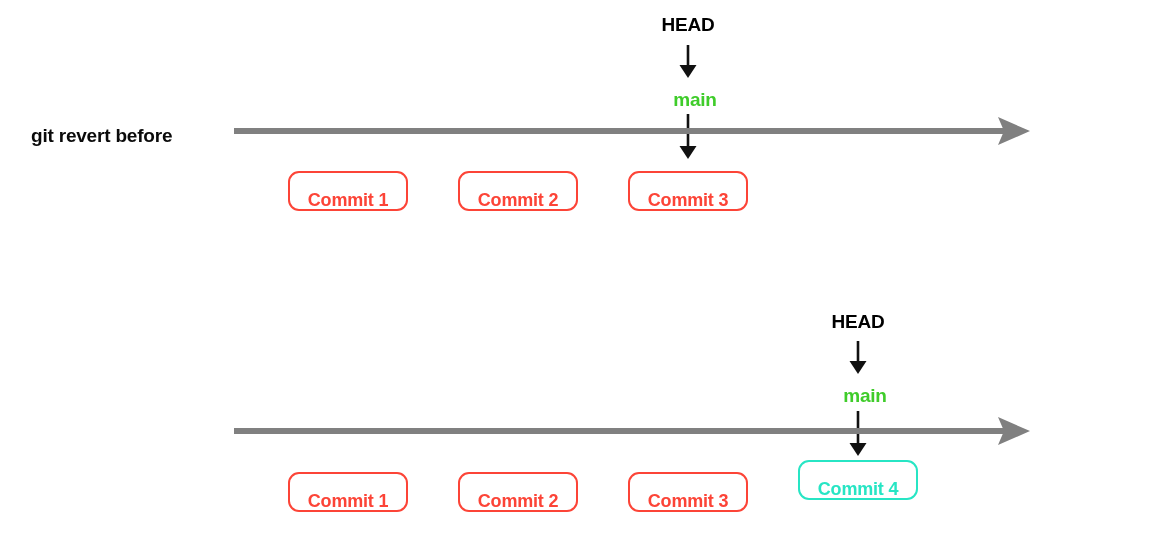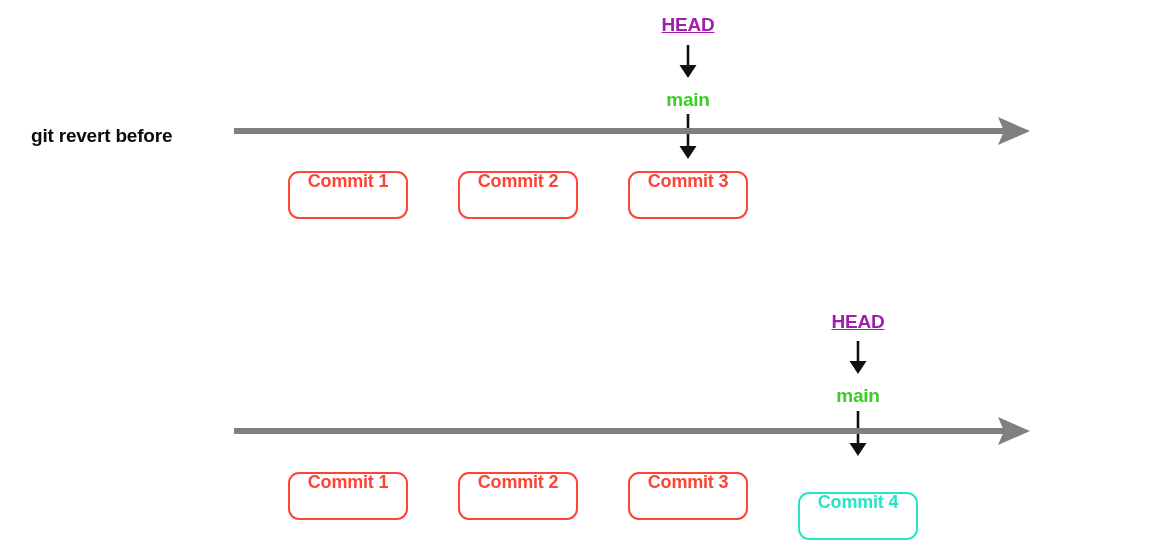--- a/index.html
+++ b/index.html
@@ -44,38 +44,38 @@
 
   
   .marker-label {
     position: absolute;
     font-size: 19px;
     font-weight: 700;
     white-space: nowrap;
     letter-spacing: -0.2px;
     transform: translate(-50%, -50%);
   }
-  .marker-head { color: #a21caf; text-decoration: underline; }
-  .marker-branch { color: #3fcc2a; }
+  .marker-head { color: #000000; }
+  .marker-branch { color: #3fcc2a; margin-left: 7px; }
 
   
   .v-arrow {
     position: absolute;
     transform: translateX(-50%);
   }
   .v-arrow svg { display: block; }
 
   
   .commit-box {
     position: absolute;
     width: 120px;
-    height: 48px;
+    height: 40px;
     border-radius: 11px;
     display: flex;
-    align-items: flex-start;
+    align-items: flex-end;
     justify-content: center;
     box-sizing: border-box;
     background: #ffffff;
   }
   .commit-box .box-border {
     position: absolute;
     inset: 0;
     border-radius: 11px;
     border: 2.5px solid currentColor;
     pointer-events: none;
@@ -171,18 +171,18 @@
   <div class="commit-box commit-red" style="left:458px; top:472px;">
     <span class="box-border"></span>
     <span class="commit-label">Commit 2</span>
   </div>
 
   <div class="commit-box commit-red" style="left:628px; top:472px;">
     <span class="box-border"></span>
     <span class="commit-label">Commit 3</span>
   </div>
 
-  <div class="commit-box commit-cyan" style="left:798px; top:492px;">
+  <div class="commit-box commit-cyan" style="left:798px; top:460px;">
     <span class="box-border"></span>
     <span class="commit-label">Commit 4</span>
   </div>
 
 </div>
 
 </body></html>

